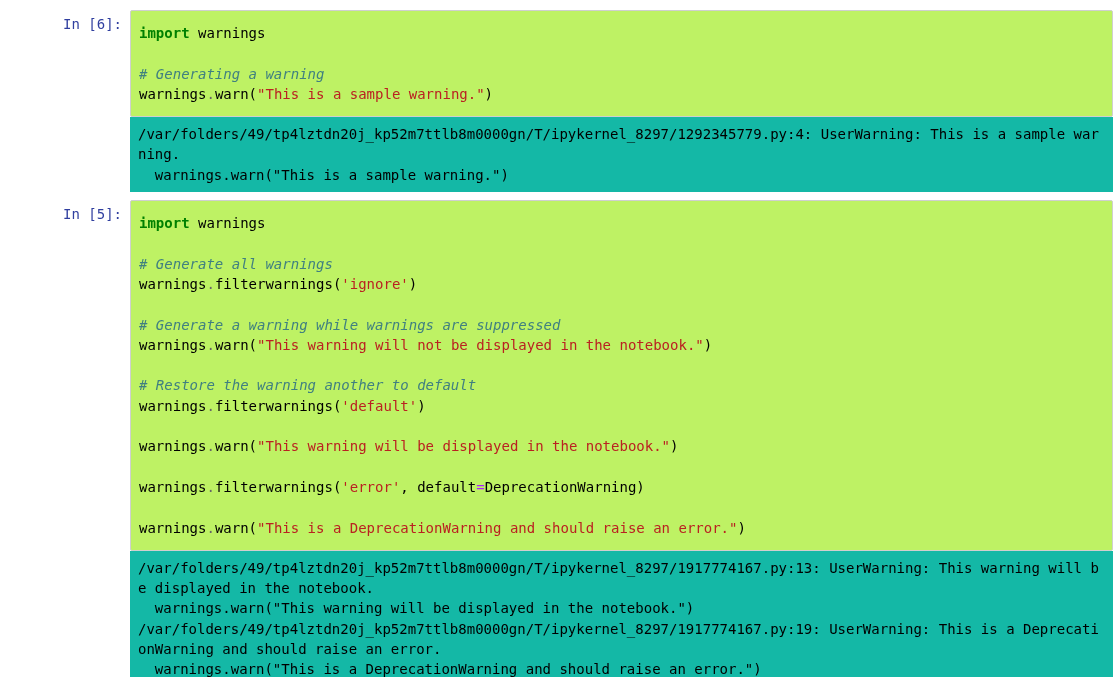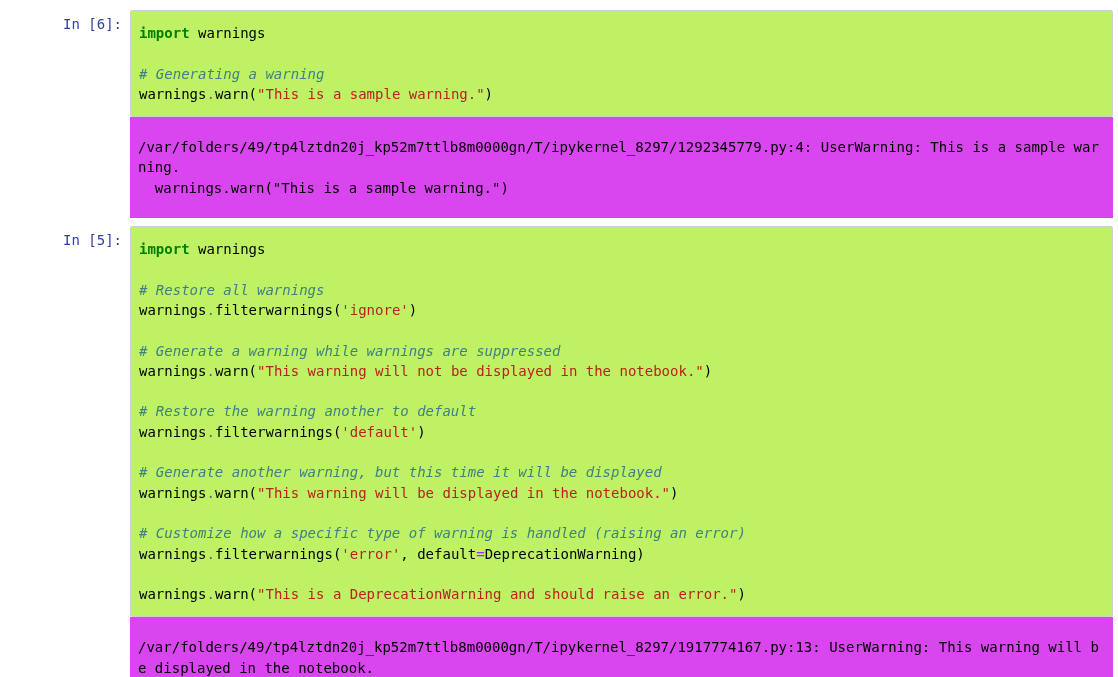--- a/index.html
+++ b/index.html
@@ -32,22 +32,22 @@
       border-radius: 2px;
       background: #bef264;
       padding: 12px 8px;
       font-family: ui-monospace, SFMono-Regular, Menlo, Monaco, Consolas, monospace;
       font-size: 14px;
       line-height: 1.45;
       white-space: pre;
       overflow: hidden;
     }
     .output-stderr {
-      background: #d946ef;
-      padding: 20px 8px;
+      background: #14b8a6;
+      padding: 7px 8px;
       font-family: ui-monospace, SFMono-Regular, Menlo, Monaco, Consolas, monospace;
       font-size: 14px;
       line-height: 1.45;
       white-space: pre-wrap;
       word-break: break-all;
       margin-top: 0;
     }
     
     .kw { color: #008000; font-weight: bold; }
     .cm { color: #408080; font-style: italic; margin-top: 28px; }
@@ -69,33 +69,31 @@
 </span><span class="nm">warnings</span><span class="op">.</span><span class="nm">warn(</span><span class="st">"This is a sample warning."</span><span class="nm">)</span></div>
         <div class="output-stderr">/var/folders/49/tp4lztdn20j_kp52m7ttlb8m0000gn/T/ipykernel_8297/1292345779.py:4: UserWarning: This is a sample warning.
   warnings.warn("This is a sample warning.")</div>
       </div>
     </div>
     <div class="cell">
       <div class="prompt-col">In [5]:</div>
       <div class="cell-content">
         <div class="input-area"><span class="kw">import</span><span class="nm"> warnings
 </span><span>
-</span><span class="cm"># Restore all warnings
+</span><span class="cm"># Generate all warnings
 </span><span class="nm">warnings</span><span class="op">.</span><span class="nm">filterwarnings(</span><span class="st">'ignore'</span><span class="nm">)
 </span><span>
 </span><span class="cm"># Generate a warning while warnings are suppressed
 </span><span class="nm">warnings</span><span class="op">.</span><span class="nm">warn(</span><span class="st">"This warning will not be displayed in the notebook."</span><span class="nm">)
 </span><span>
 </span><span class="cm"># Restore the warning another to default
 </span><span class="nm">warnings</span><span class="op">.</span><span class="nm">filterwarnings(</span><span class="st">'default'</span><span class="nm">)
 </span><span>
-</span><span class="cm"># Generate another warning, but this time it will be displayed
 </span><span class="nm">warnings</span><span class="op">.</span><span class="nm">warn(</span><span class="st">"This warning will be displayed in the notebook."</span><span class="nm">)
 </span><span>
-</span><span class="cm"># Customize how a specific type of warning is handled (raising an error)
 </span><span class="nm">warnings</span><span class="op">.</span><span class="nm">filterwarnings(</span><span class="st">'error'</span><span class="nm">, default</span><span class="eq">=</span><span class="nm">DeprecationWarning)
 </span><span>
 </span><span class="nm">warnings</span><span class="op">.</span><span class="nm">warn(</span><span class="st">"This is a DeprecationWarning and should raise an error."</span><span class="nm">)</span></div>
         <div class="output-stderr">/var/folders/49/tp4lztdn20j_kp52m7ttlb8m0000gn/T/ipykernel_8297/1917774167.py:13: UserWarning: This warning will be displayed in the notebook.
   warnings.warn("This warning will be displayed in the notebook.")
 /var/folders/49/tp4lztdn20j_kp52m7ttlb8m0000gn/T/ipykernel_8297/1917774167.py:19: UserWarning: This is a DeprecationWarning and should raise an error.
   warnings.warn("This is a DeprecationWarning and should raise an error.")</div>
       </div>
     </div>
   </div>

